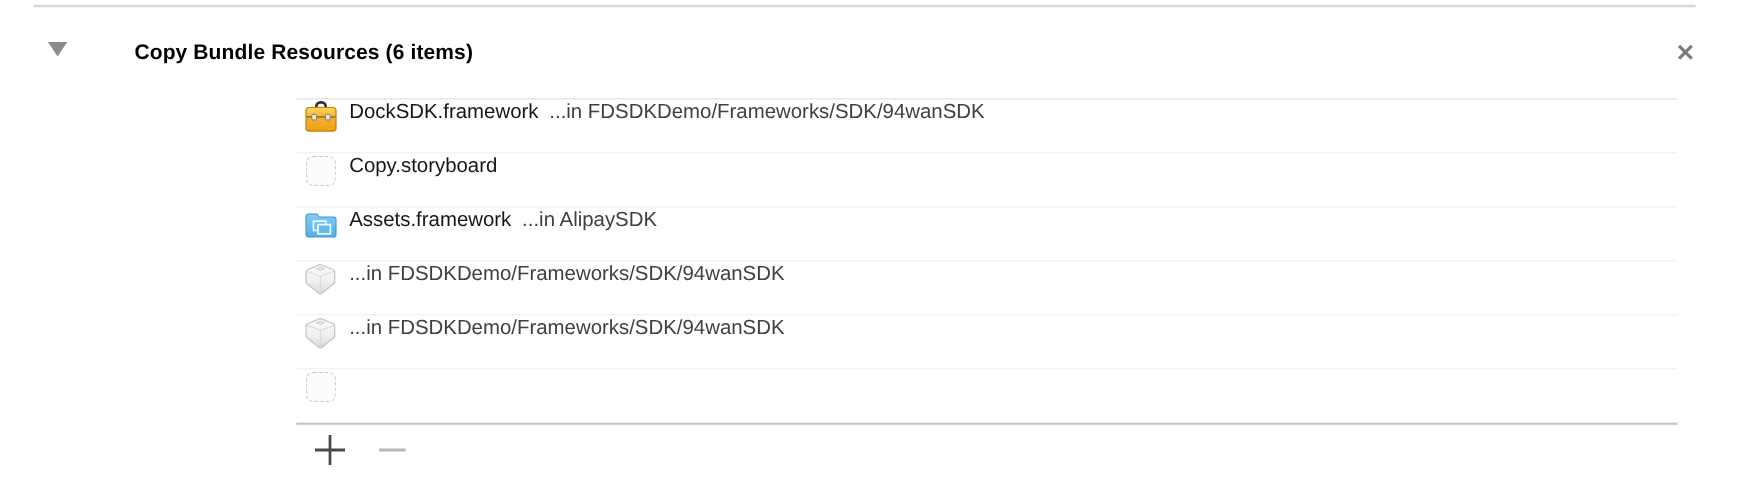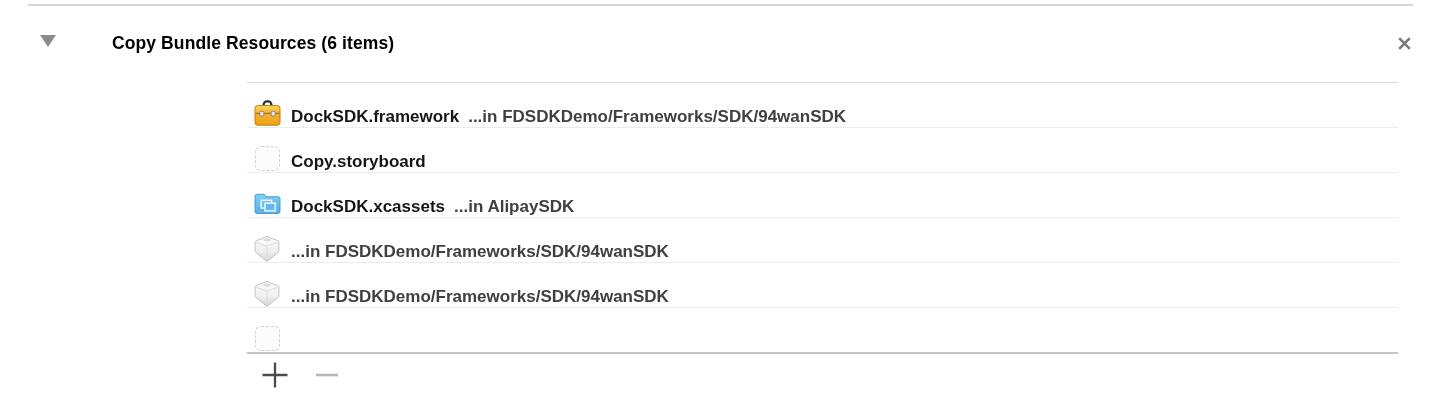--- a/index.html
+++ b/index.html
@@ -36,25 +36,24 @@
     display: flex; align-items: center; justify-content: center;
     cursor: default;
   }
   .file-table {
     position: absolute; left: 247px; top: 82px; width: 1151px;
     border-top: 1px solid #d9d9d9;
     border-bottom: 2px solid #c5c5c5;
   }
   .row {
     height: 45px; box-sizing: border-box;
-    display: flex; align-items: flex-end;
+    display: flex; align-items: flex-start;
     border-bottom: 1px solid #ececec;
     padding-left: 5px;
     background: #ffffff;
-    font-weight: bold;
   }
   .row:last-child { border-bottom: none; height: 44px; }
   .icon {
     width: 30px; height: 28px; flex: none;
     display: flex; align-items: center; justify-content: center;
   }
   .placeholder-box {
     width: 25px; height: 25px; box-sizing: border-box;
     border: 1.6px dashed #cfcfcf; border-radius: 6px;
     background: #fcfcfc;
@@ -125,21 +124,21 @@
         <linearGradient id="fld" x1="0" y1="0" x2="0" y2="1">
           <stop offset="0" stop-color="#82cdf5"></stop>
           <stop offset="1" stop-color="#55aee6"></stop>
         </linearGradient>
       </defs>
       <path d="M2 20.6 V5.2 a1.9 1.9 0 0 1 1.9-1.9 h7.2 l1.9 2.5 h12.1 a1.9 1.9 0 0 1 1.9 1.9 v12.9 a1.9 1.9 0 0 1 -1.9 1.9 H3.9 a1.9 1.9 0 0 1 -1.9-1.9 Z" fill="url(#fld)" stroke="#3e98d2" stroke-width="0.9"></path>
       <rect x="8.2" y="9.3" width="10.3" height="7.7" fill="none" stroke="#e9f7ff" stroke-width="1.5"></rect>
       <rect x="12" y="12.2" width="10.3" height="7.7" fill="#63b9ec" stroke="#e9f7ff" stroke-width="1.5"></rect>
     </svg>
       </span>
-      <span class="file-name">DockSDK.xcassets</span>
+      <span class="file-name">Assets.framework</span>
       <span class="file-path">...in AlipaySDK</span>
     </div>
     <div class="row">
       <span class="icon">
     <svg width="26" height="27" viewBox="0 0 26 27">
       <defs>
         <linearGradient id="bnd" x1="0" y1="0" x2="0" y2="1">
           <stop offset="0" stop-color="#fcfcfc"></stop>
           <stop offset="0.6" stop-color="#efefef"></stop>
           <stop offset="1" stop-color="#d7d7d7"></stop>

